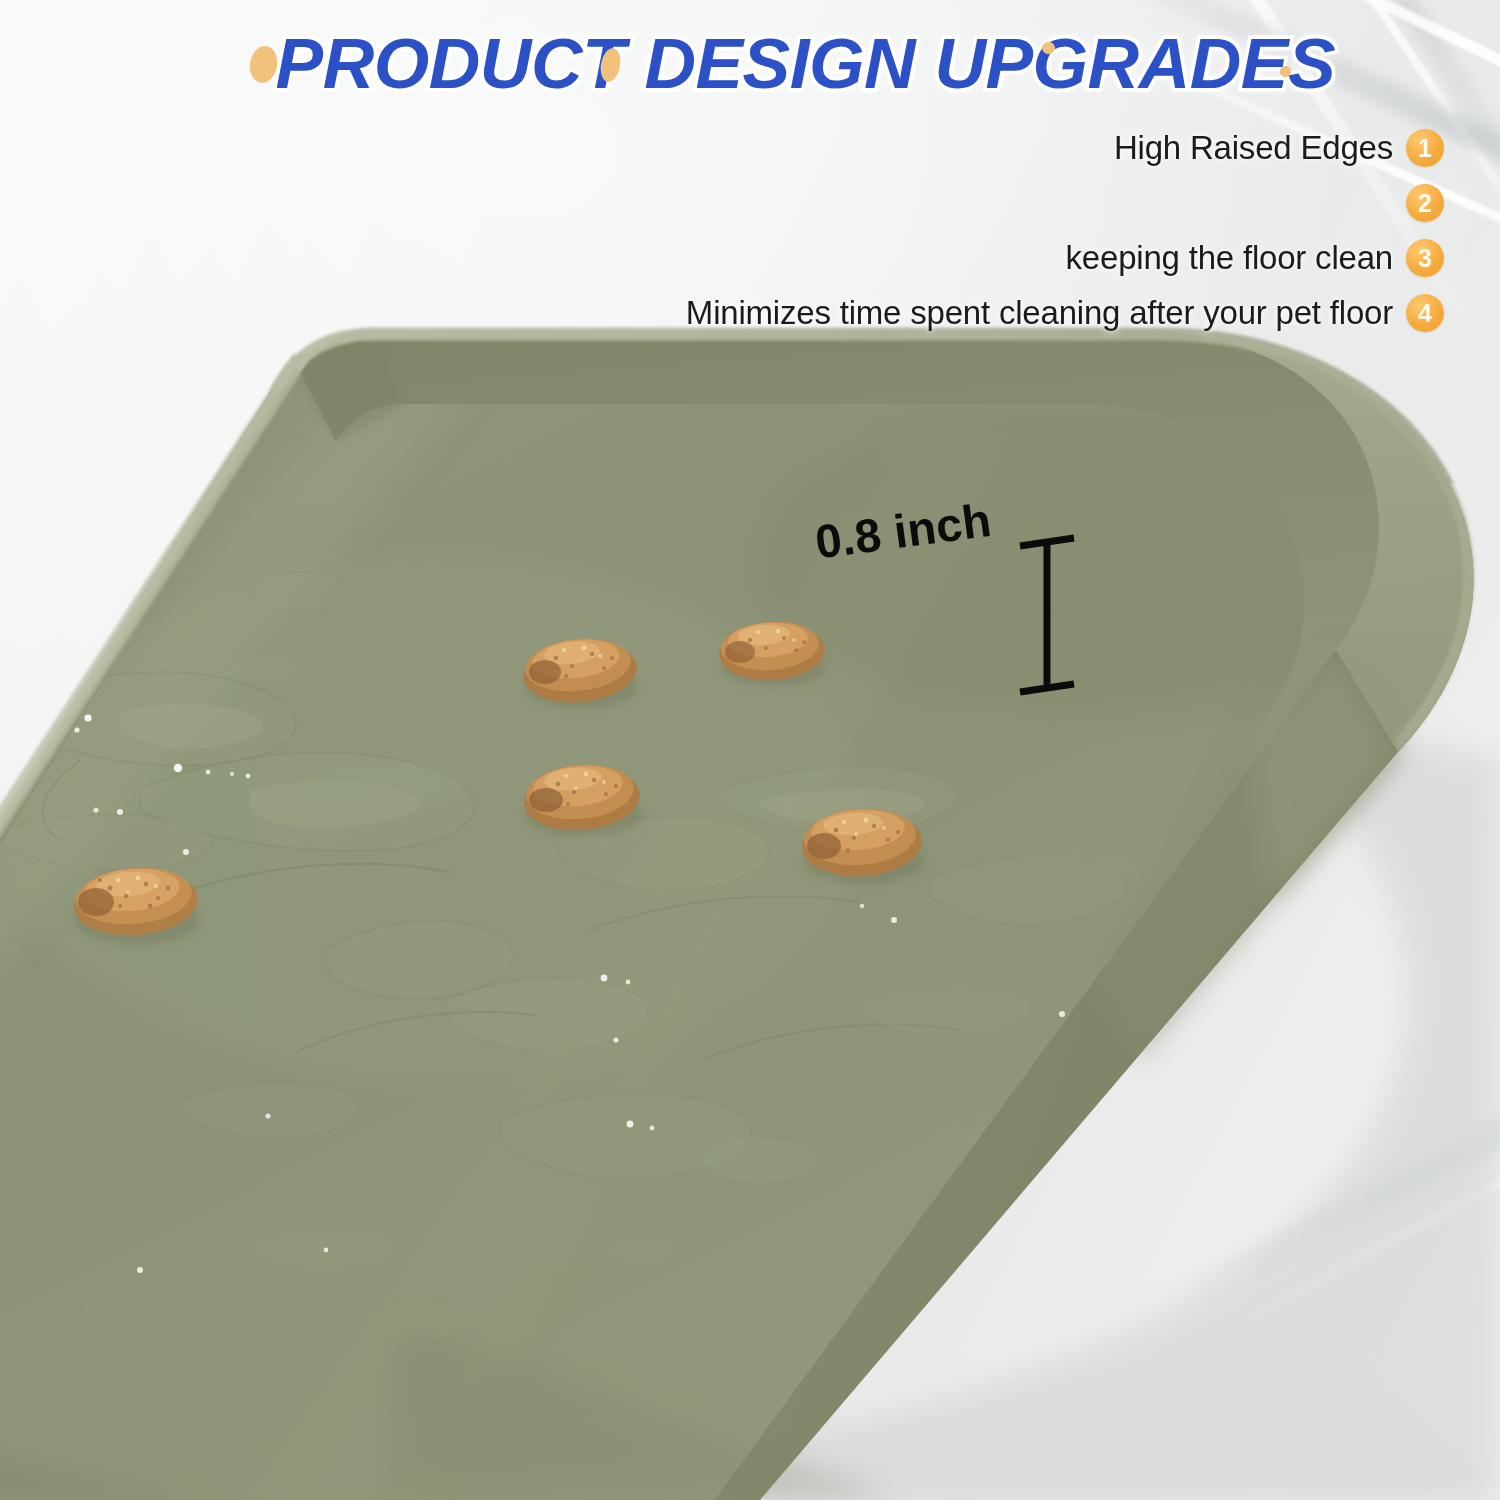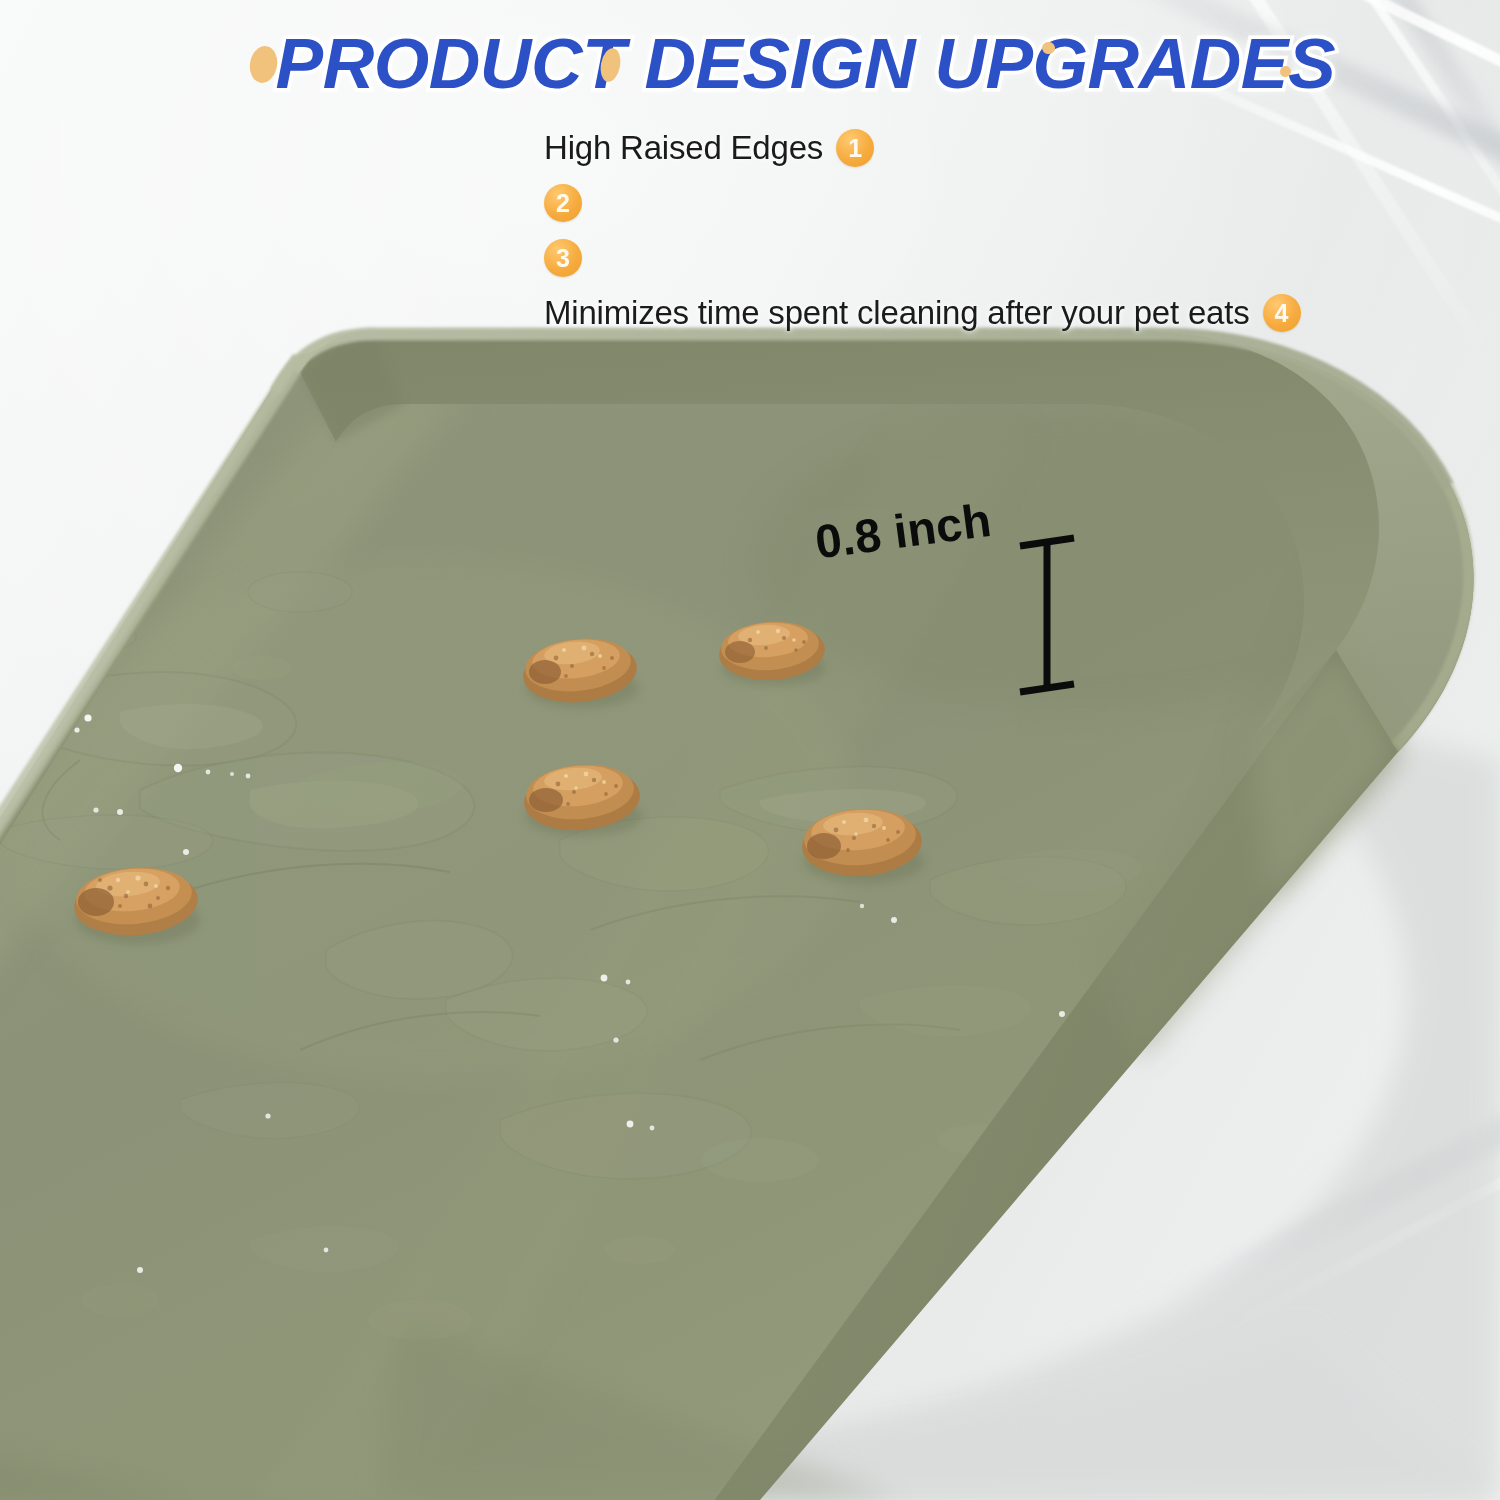--- a/index.html
+++ b/index.html
@@ -79,21 +79,21 @@
 
   
   #features{
     position:absolute;
     right:56px; top:126px;
     width:900px;
     display:flex; flex-direction:column;
     gap:11px;
   }
   .feat-row{
-    display:flex; align-items:center; 
+    display:flex; align-items:center; justify-content:flex-end;
     gap:13px;
     height:44px;
   }
   .feat-label{
     font-size:33px;
     color:#1b1b1b;
     white-space:nowrap;
     text-shadow:0 0 5px rgba(255,255,255,.92), 0 0 10px rgba(255,255,255,.7);
     letter-spacing:-0.2px;
   }
@@ -504,23 +504,24 @@
     <div class="feat-row">
       <span class="feat-label">High Raised Edges</span>
       <span class="feat-badge">1</span>
     </div>
 
     <div class="feat-row">
       <span class="feat-badge">2</span>
     </div>
 
     <div class="feat-row">
+      <span class="feat-label">keeping the floor clean</span>
       <span class="feat-badge">3</span>
     </div>
 
     <div class="feat-row">
-      <span class="feat-label">Minimizes time spent cleaning after your pet eats</span>
+      <span class="feat-label">Minimizes time spent cleaning after your pet floor</span>
       <span class="feat-badge">4</span>
     </div>
 
   </div>
 
 </div>
 
 </body></html>

